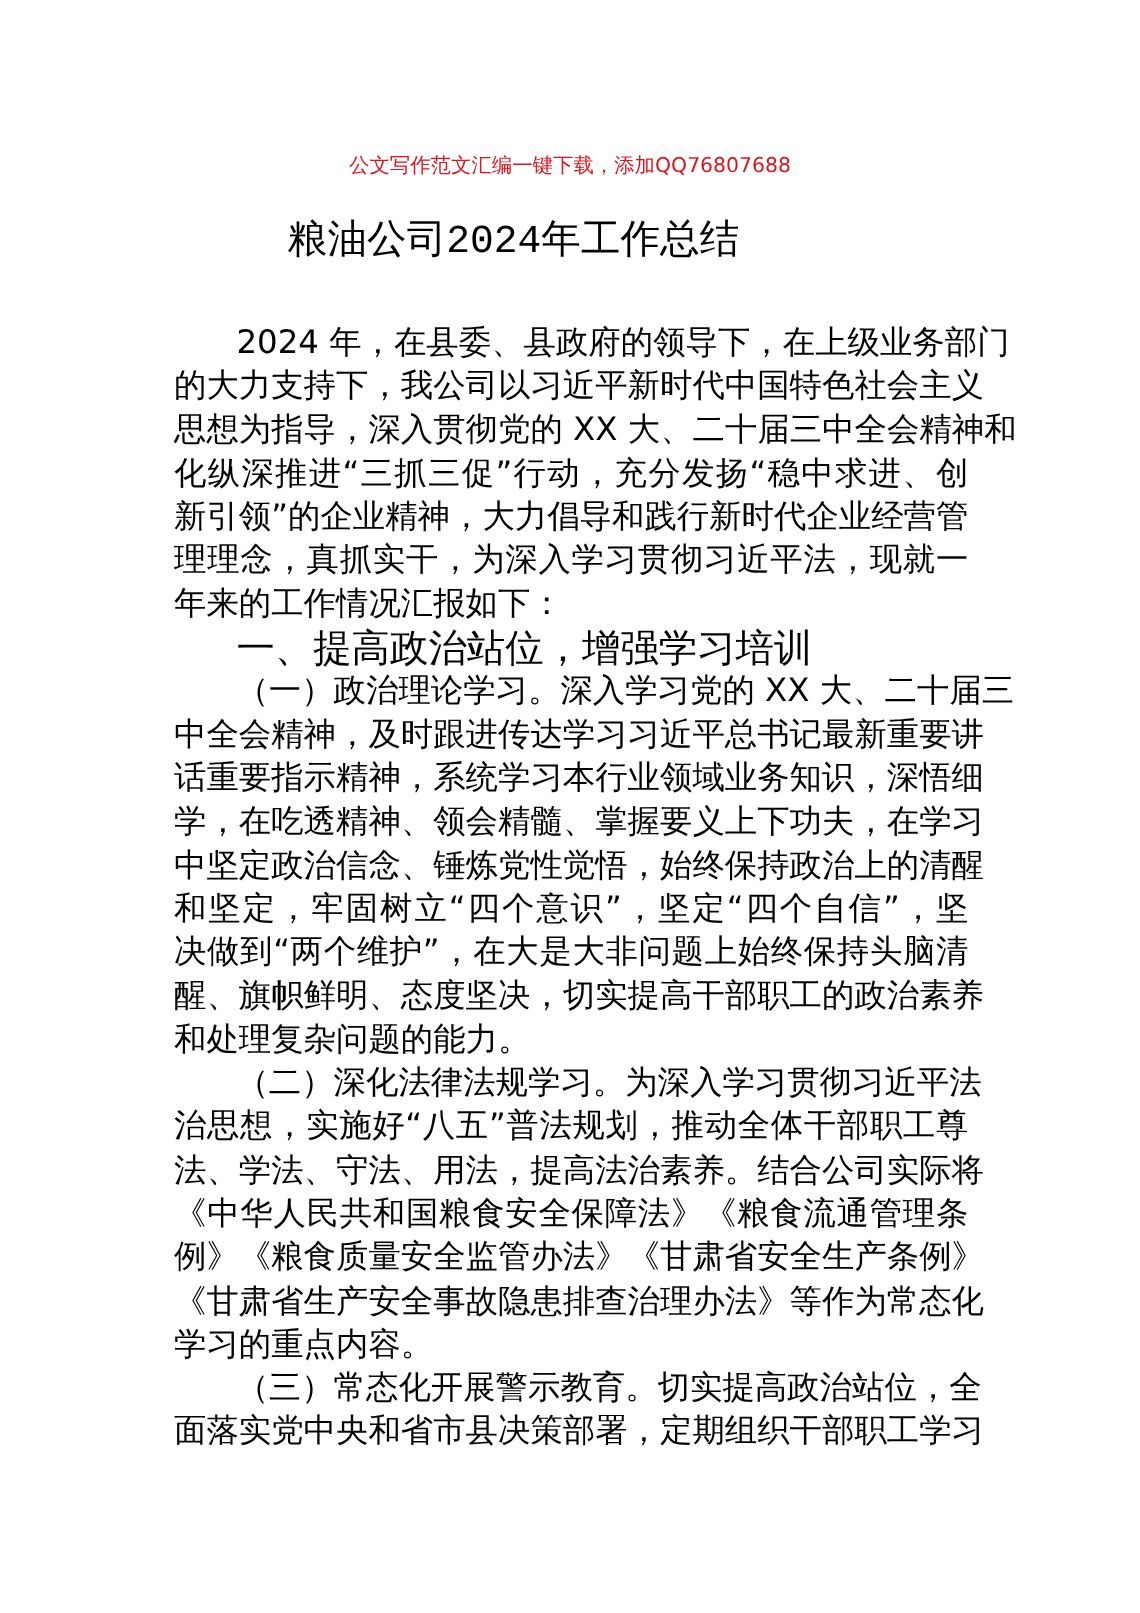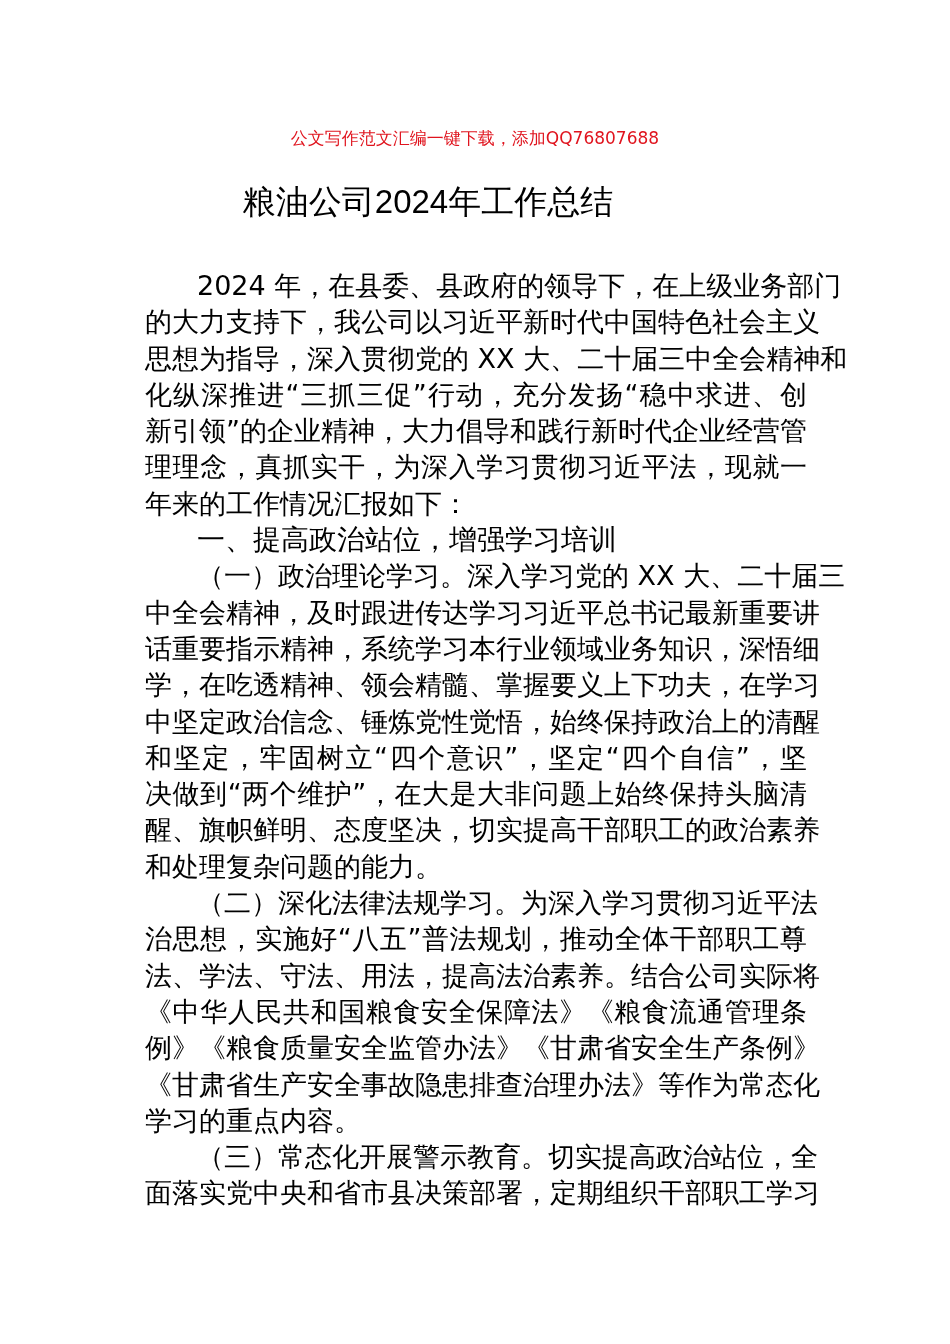--- a/index.html
+++ b/index.html
@@ -29,21 +29,21 @@
     }
     .title {
       position: absolute;
       top: 178px;
       left: 0;
       width: 856px;
       text-align: center;
       font-size: 33px;
       line-height: 48px;
       color: #000000;
-      font-family: Liberation Sans, sans-serif;
+      font-family: Liberation Mono, monospace;
     }
     .body-text {
       position: absolute;
       top: 268px;
       left: 145px;
       width: 662px;
     }
     .line {
       height: 36.3px;
       line-height: 36.3px;
@@ -55,21 +55,21 @@
     }
     .line.last {
       text-align-last: left;
     }
     .line.indent {
       padding-left: 52px;
     }
     .heading-line {
       height: 36.3px;
       line-height: 36.3px;
-      font-size: 28px;
+      font-size: 32px;
       padding-left: 52px;
       white-space: nowrap;
     }
   </style>
 </head>
 <body>
 
 <div class="banner">公文写作范文汇编一键下载，添加QQ76807688</div>
 
 <div class="title">粮油公司2024年工作总结</div>

